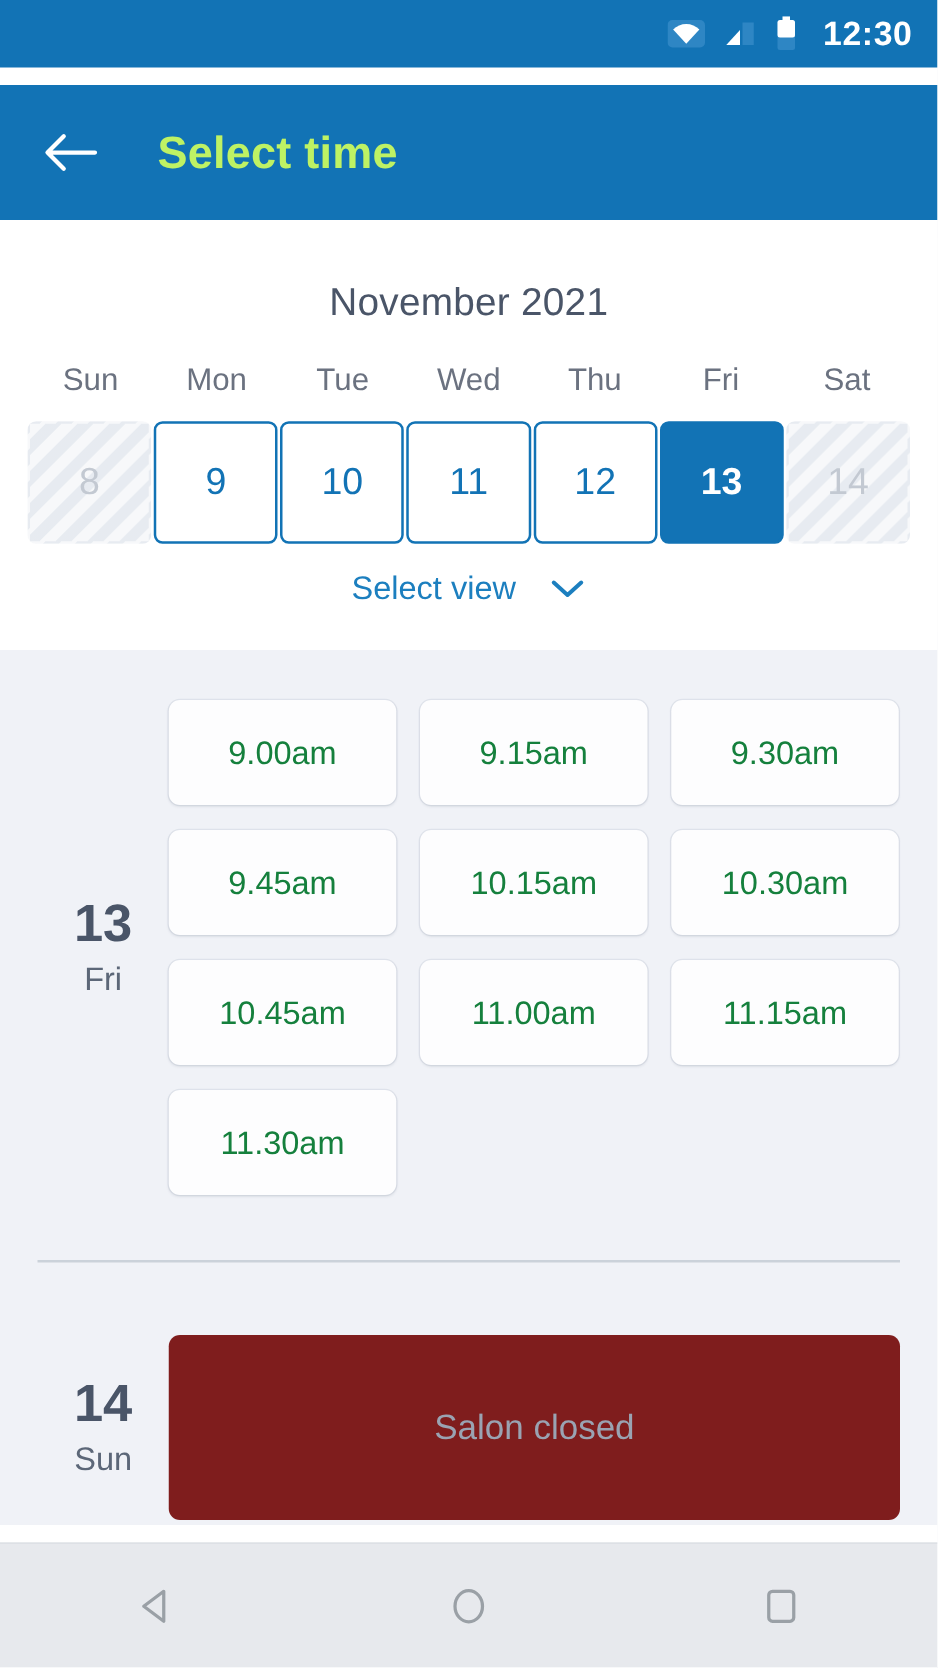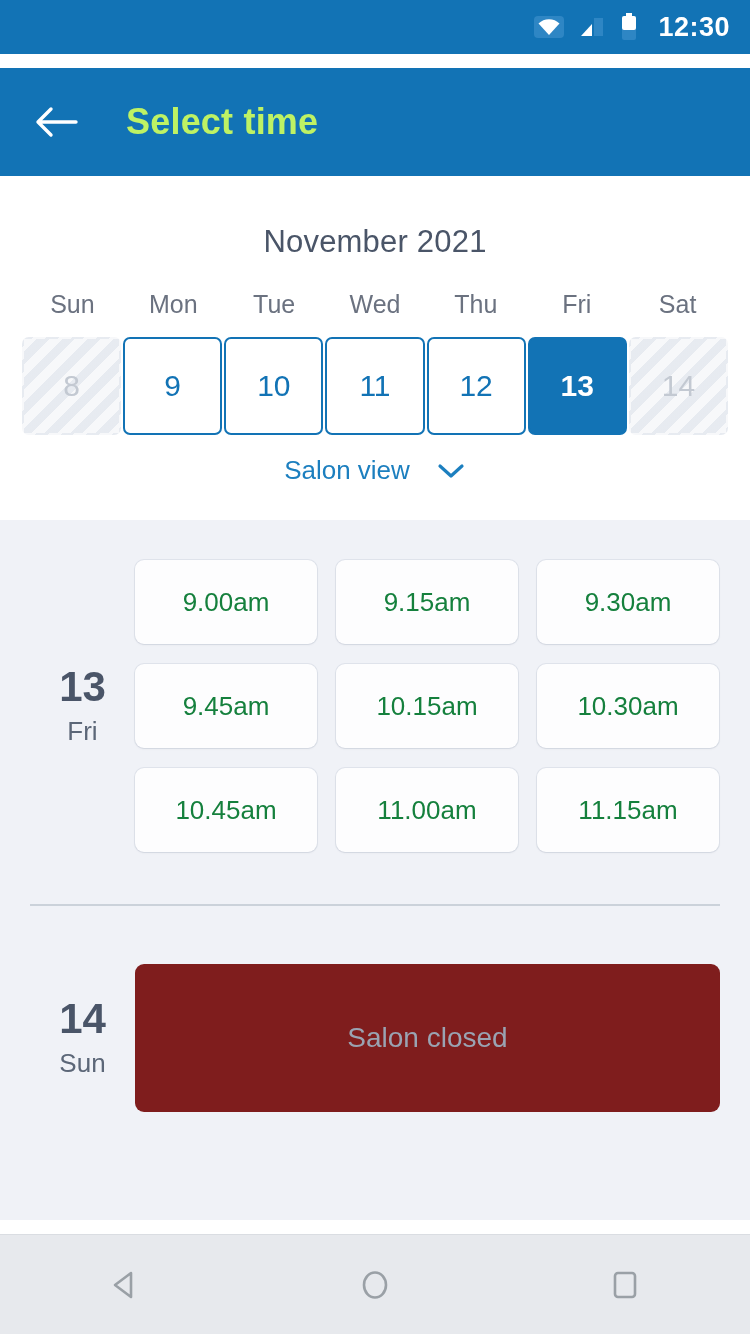--- a/index.html
+++ b/index.html
@@ -172,21 +172,21 @@
       <div class="day-cell disabled">8</div>
       <div class="day-cell available">9</div>
       <div class="day-cell available">10</div>
       <div class="day-cell available">11</div>
       <div class="day-cell available">12</div>
       <div class="day-cell selected">13</div>
       <div class="day-cell disabled">14</div>
     </div>
 
     <div class="month-view-row">
-      <span class="month-view-label">Salon view</span>
+      <span class="month-view-label">Select view</span>
       <span class="chev">
         <svg width="30" height="18" viewBox="0 0 30 18">
           <path d="M4 4 L15 14 L26 4" stroke="#1C7FBF" stroke-width="3.2" fill="none" stroke-linecap="round" stroke-linejoin="round"></path>
         </svg>
       </span>
     </div>
   </div>
 
   <div class="slots-area">
 
@@ -198,20 +198,21 @@
       <div class="slots-grid">
         <div class="slot-chip">9.00am</div>
         <div class="slot-chip">9.15am</div>
         <div class="slot-chip">9.30am</div>
         <div class="slot-chip">9.45am</div>
         <div class="slot-chip">10.15am</div>
         <div class="slot-chip">10.30am</div>
         <div class="slot-chip">10.45am</div>
         <div class="slot-chip">11.00am</div>
         <div class="slot-chip">11.15am</div>
+        <div class="slot-chip">11.30am</div>
       </div>
     </div>
 
     <div class="divider"></div>
 
     <div class="day-block" style="margin-top:58px;">
       <div class="day-label-col">
         <div class="day-num">14</div>
         <div class="day-dow">Sun</div>
       </div>

